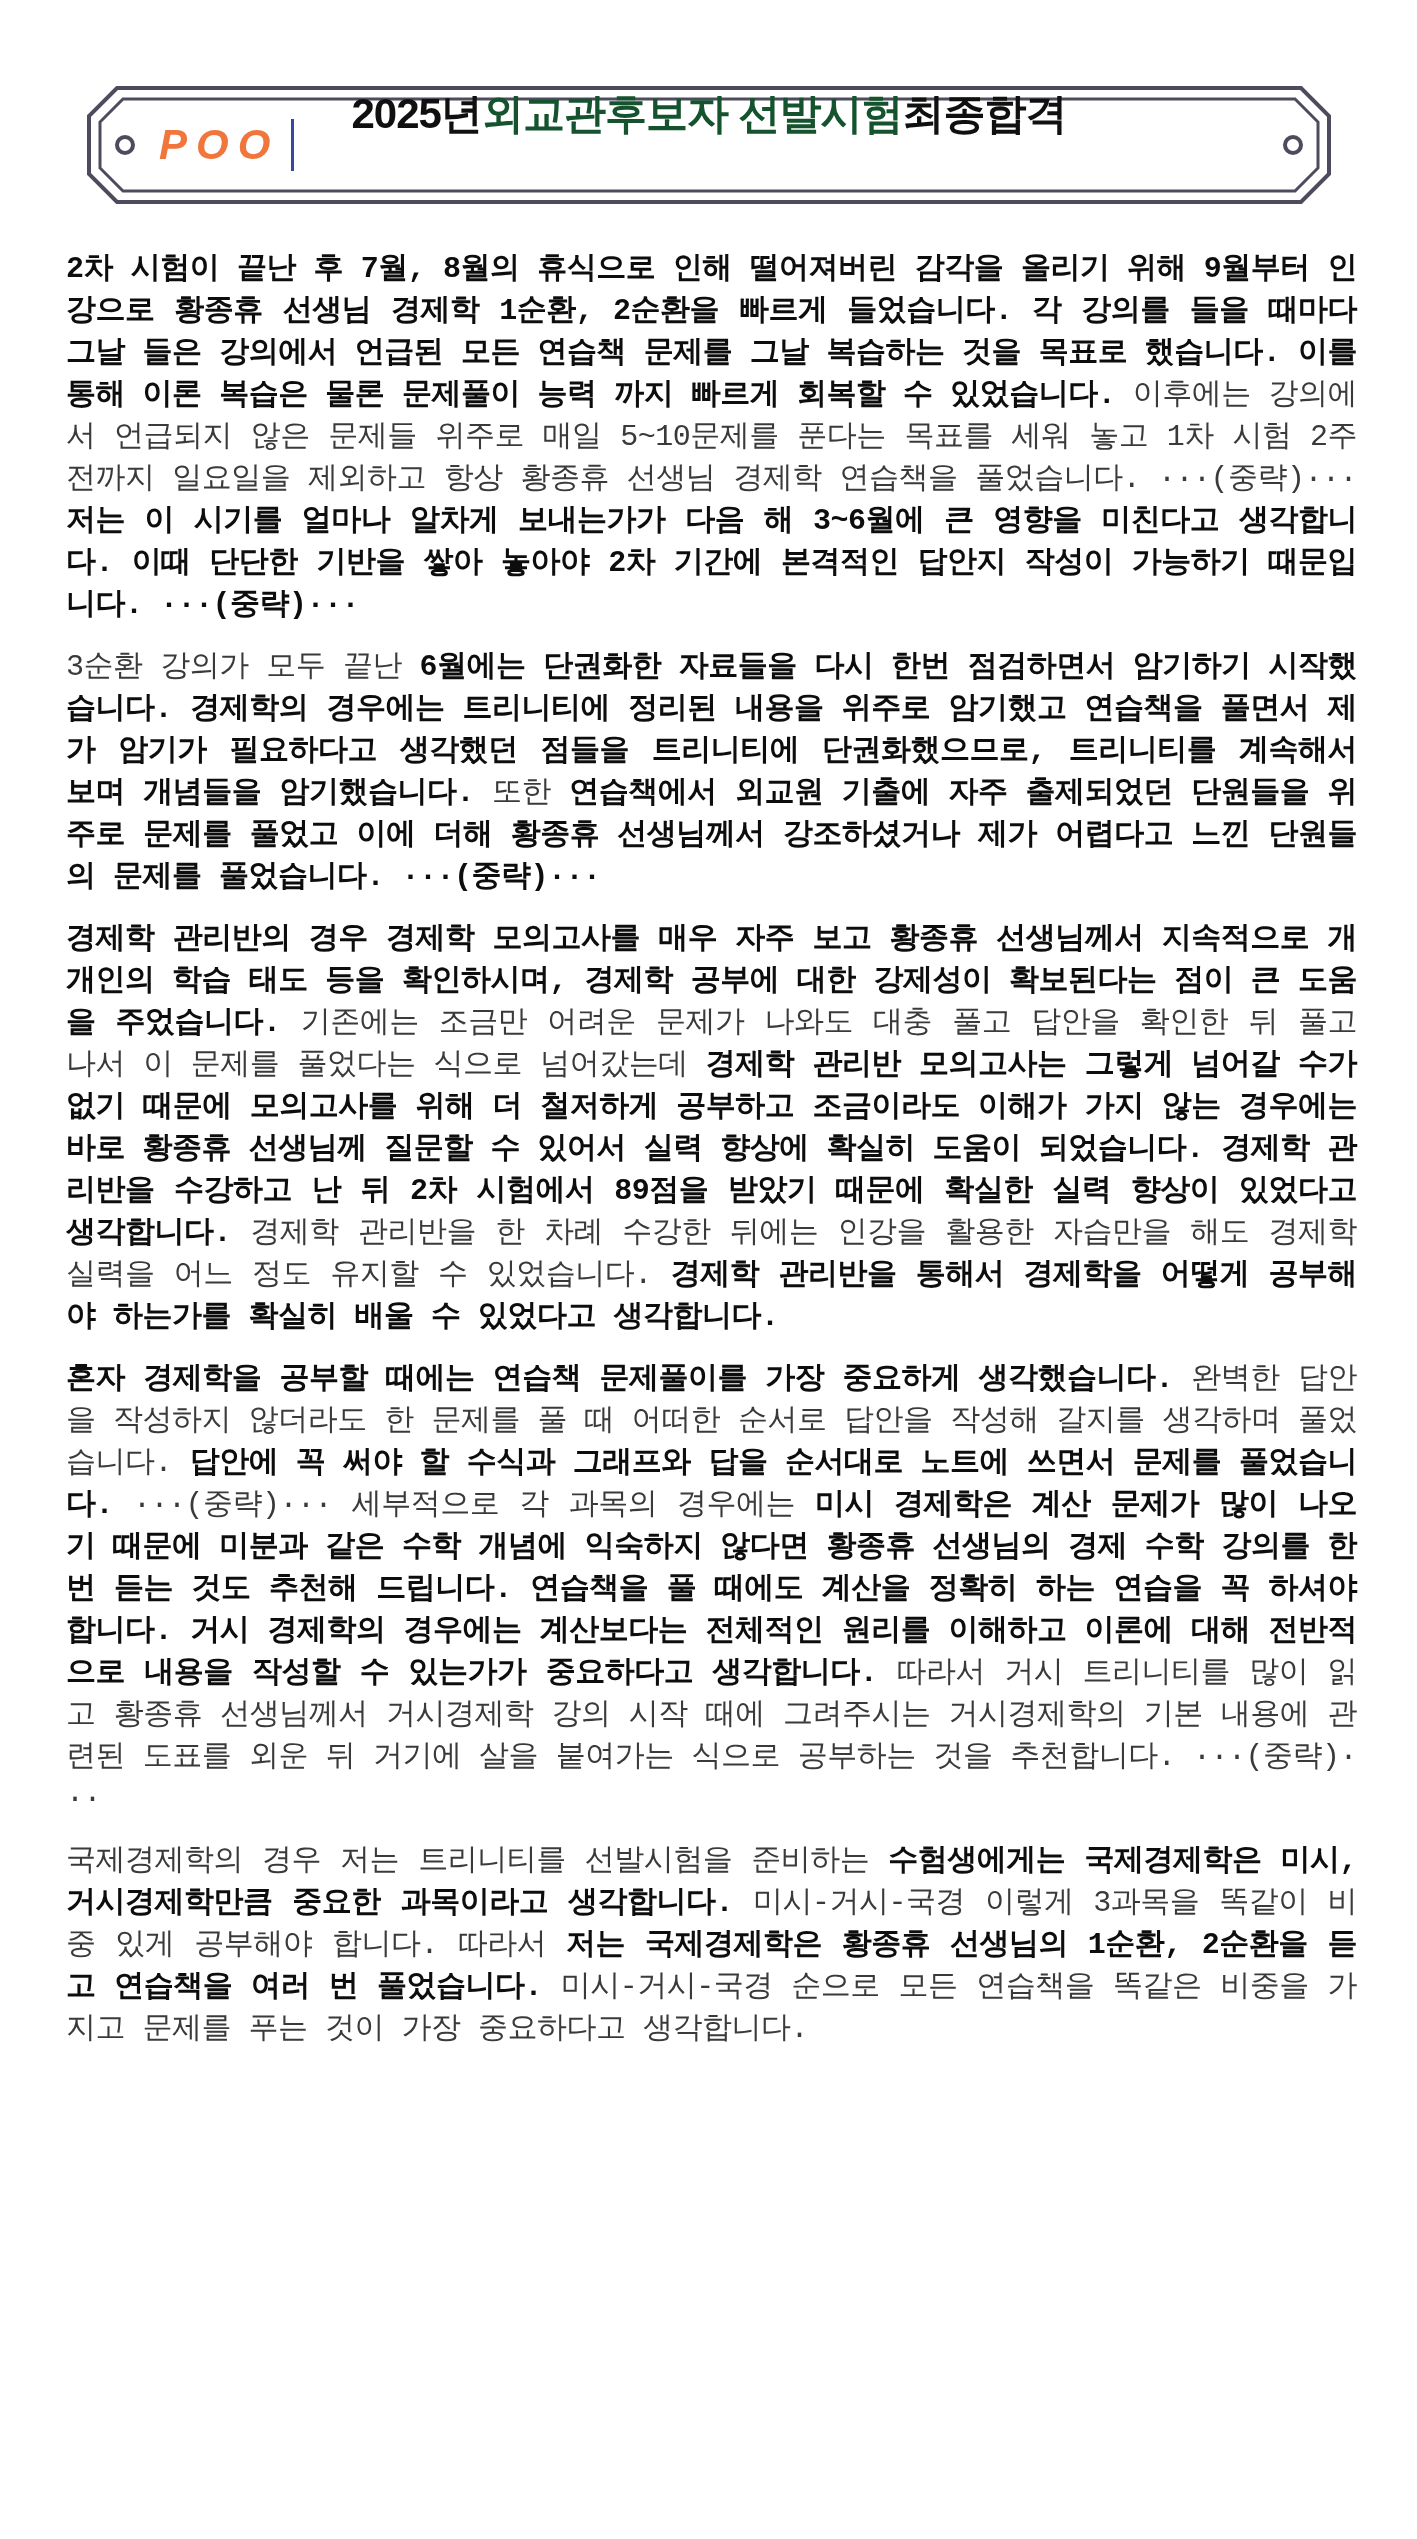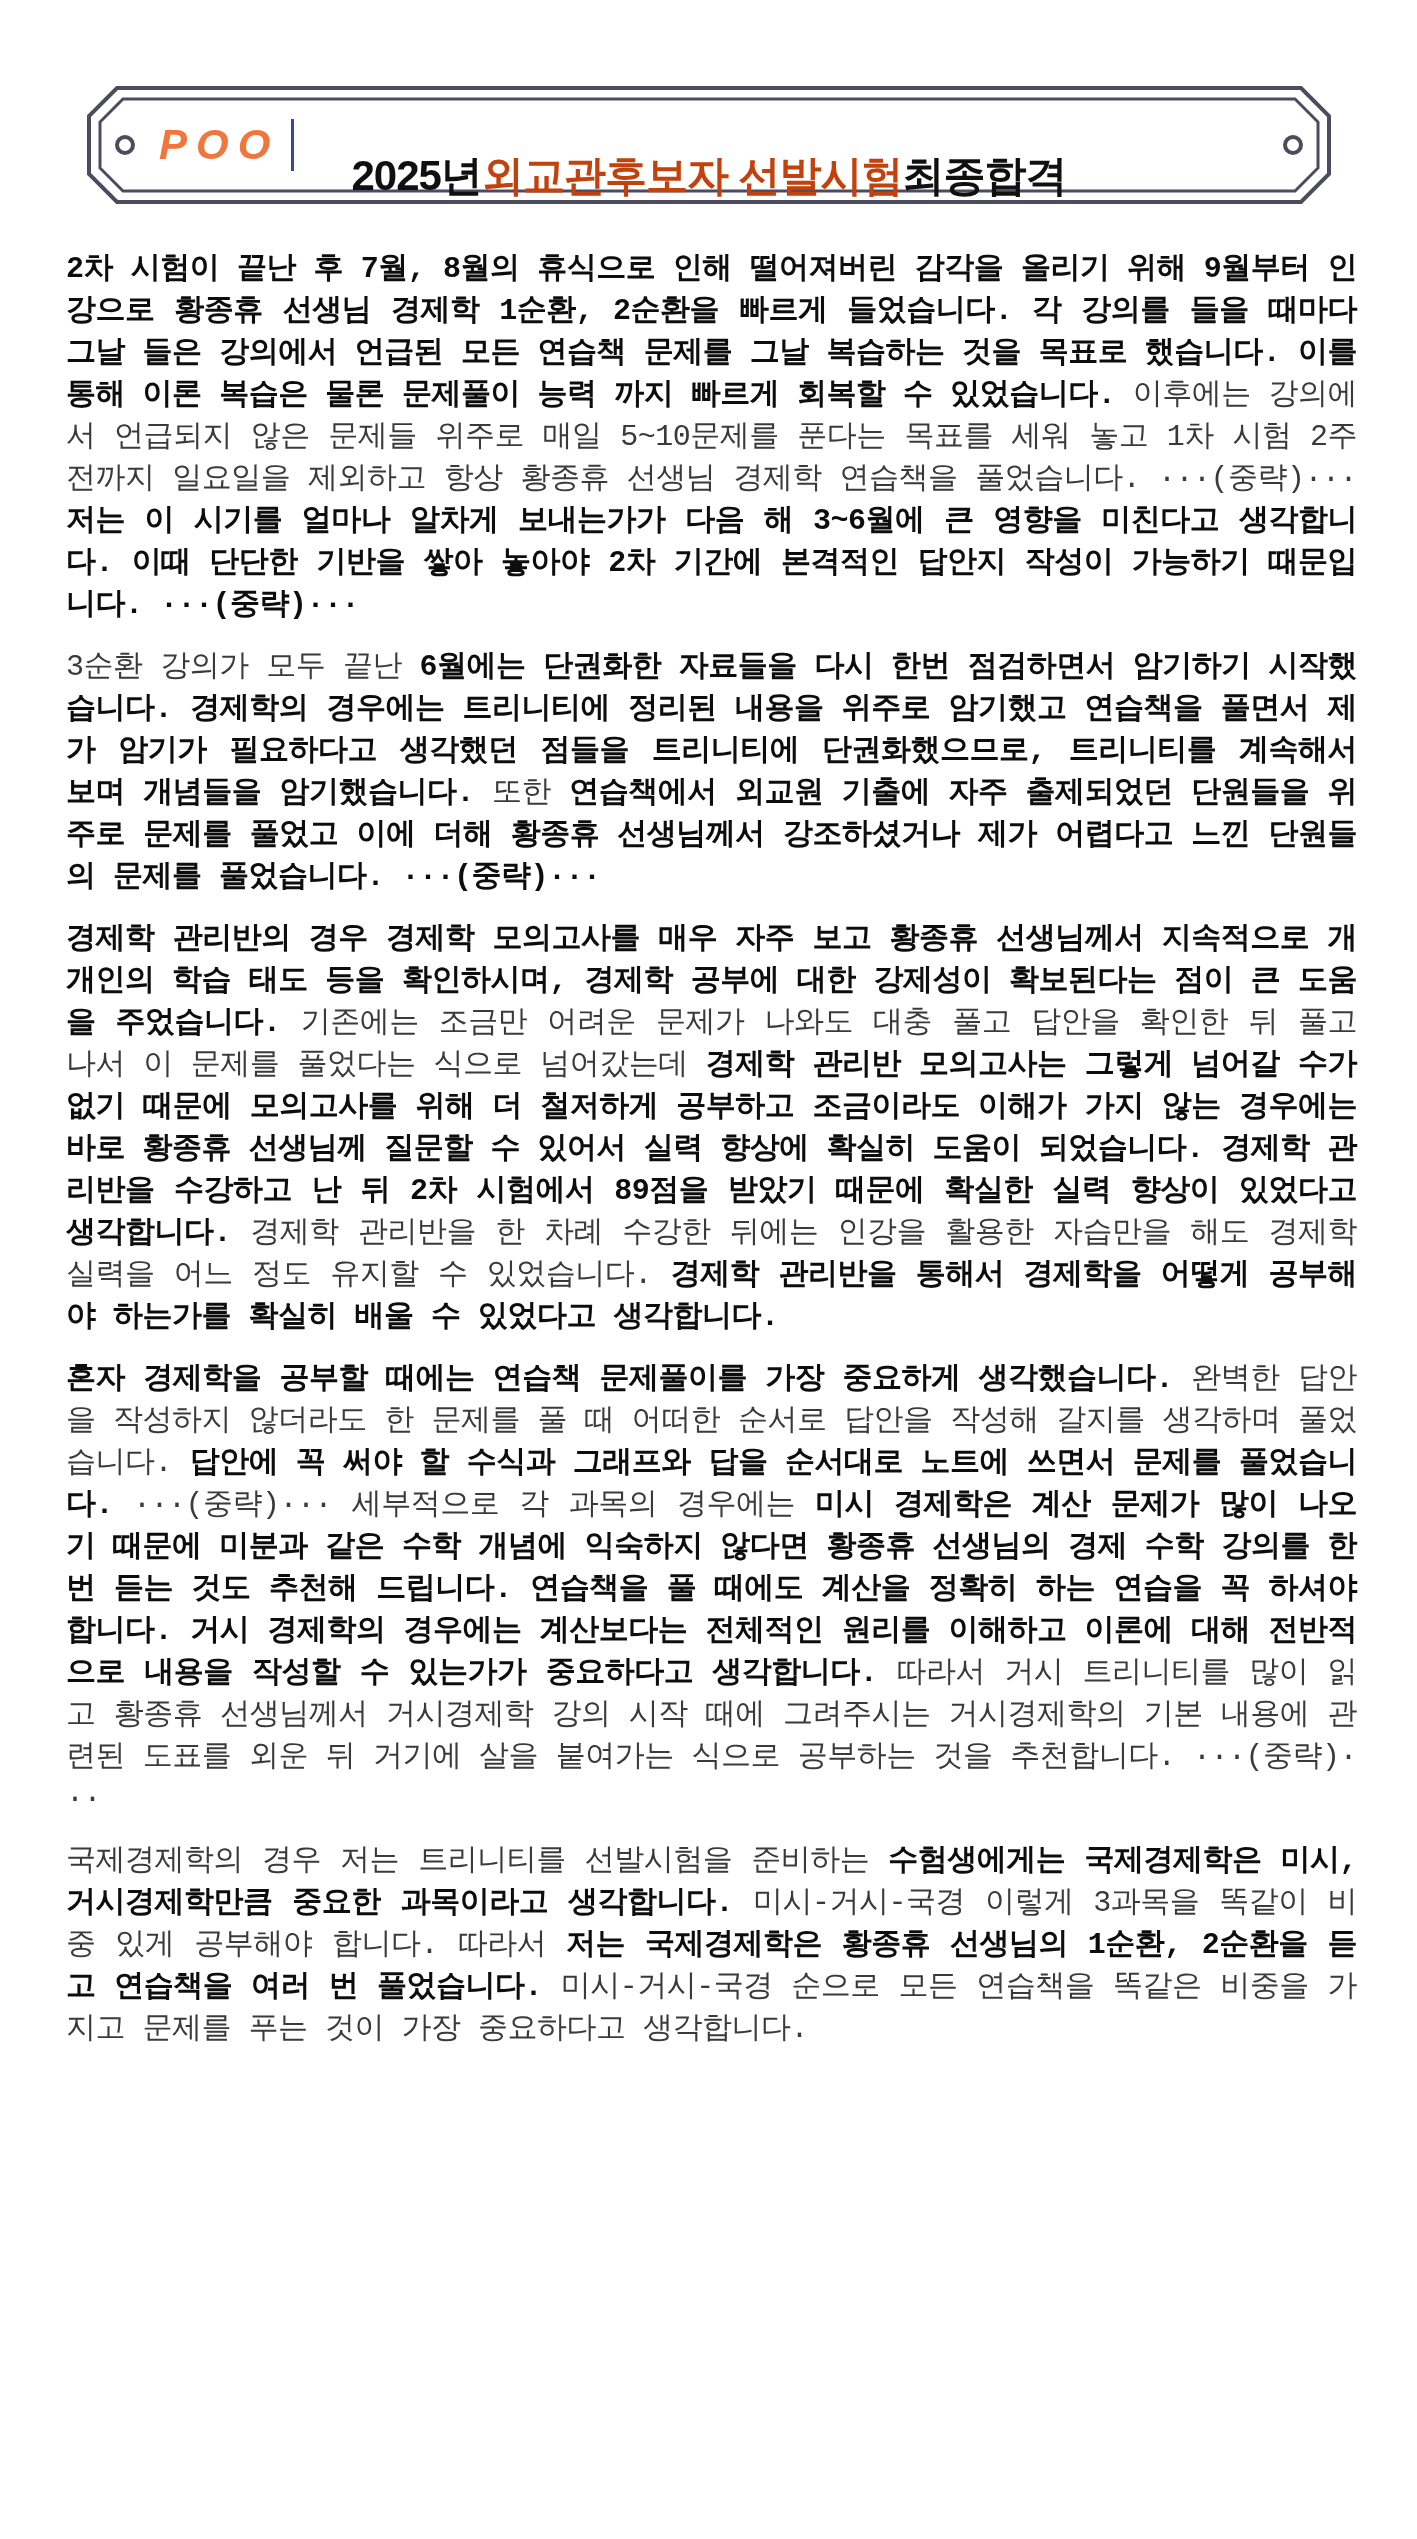--- a/index.html
+++ b/index.html
@@ -32,27 +32,27 @@
     line-height:1;
   }
   .logo-bar{
     display:inline-block;
     width:3px;height:52px;
     background:#3947a0;
     margin-left:12px;
   }
   .badge-title{
     position:absolute;left:0;right:0;top:0;bottom:0;
-    display:flex;align-items:flex-end;justify-content:center;
+    display:flex;align-items:flex-start;justify-content:center;
     font-size:42px;font-weight:800;
     letter-spacing:-1px;
     color:#101010;
     white-space:nowrap;
   }
-  .badge-title .hl{color:#c2410c;}
+  .badge-title .hl{color:#14532d;}
   
   .body-text{
     position:absolute;
     left:66px;right:60px;top:248px;
     color:#3a3a3a;
     font-size:30px;
     line-height:42px;
     letter-spacing:-0.5px;
     text-align:justify;
     word-break:break-all;

